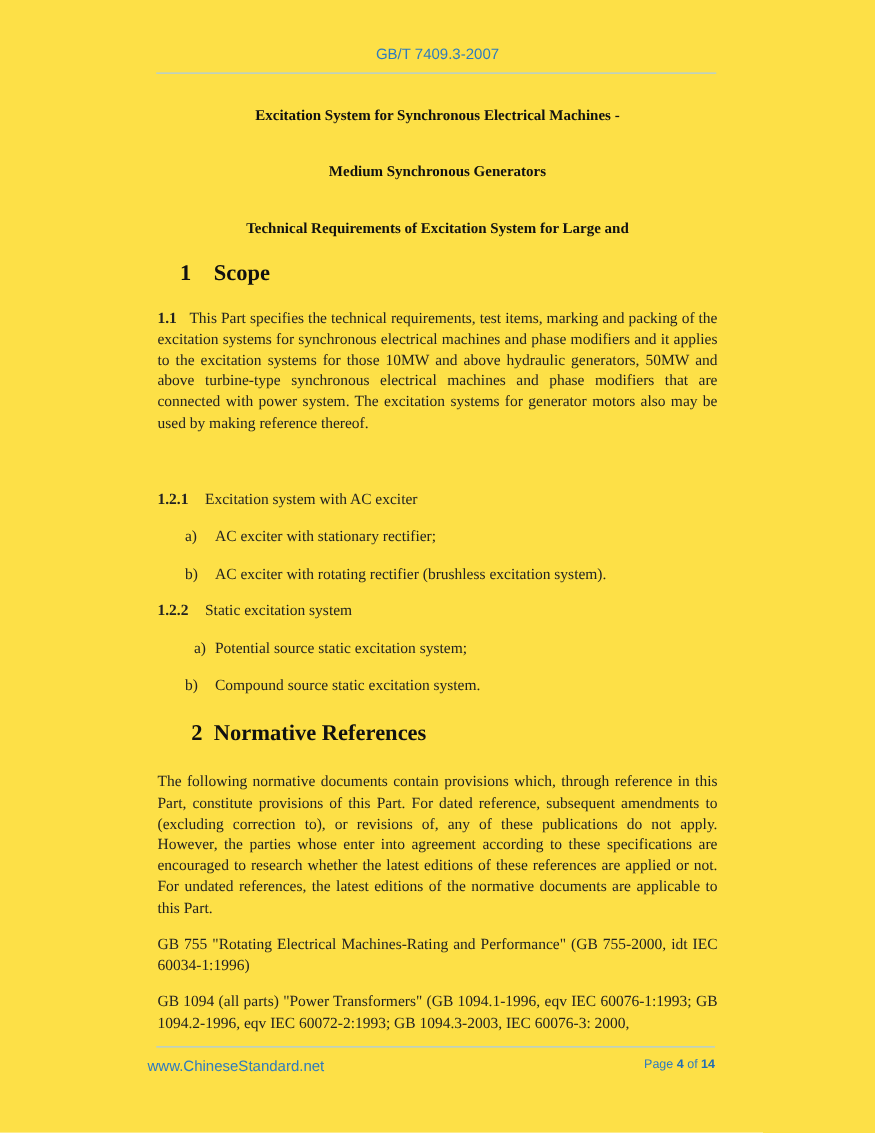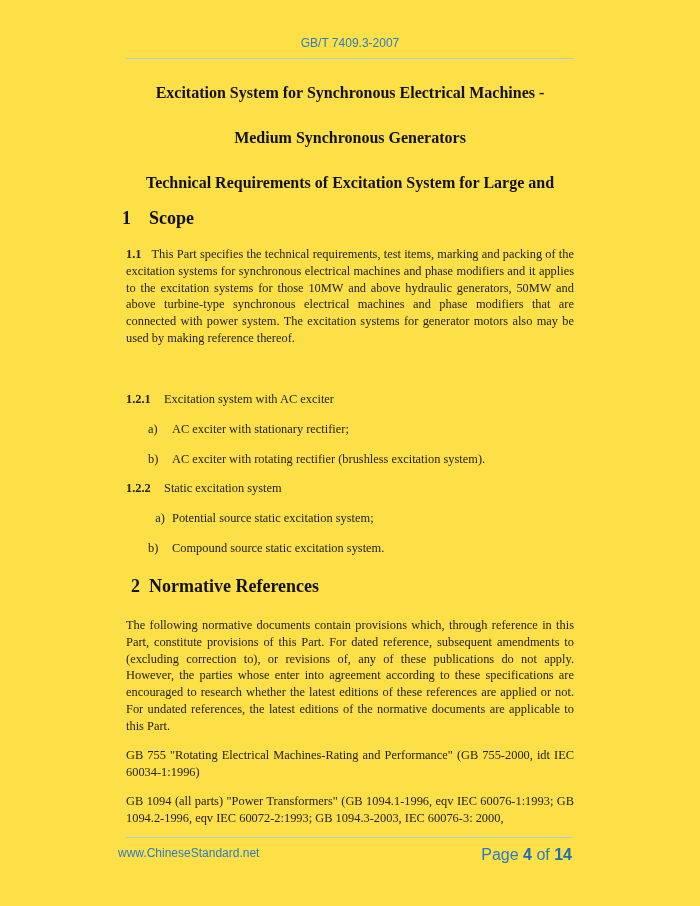--- a/index.html
+++ b/index.html
@@ -2,34 +2,34 @@
 <html><head>
 <meta charset="utf-8">
 <style>
   html, body { margin: 0; padding: 0; background: #ffffff; }
   body { width: 700px; height: 906px; position: relative; overflow: hidden; }
   .page { position: absolute; left: 0; top: 0; width: 700px; height: 906px; background: #fde047; }
   .hdr { position: absolute; left: 0; width: 700px; top: 36px; text-align: center;
     font-family: "Liberation Sans", sans-serif; font-size: 12px; color: #2e7bbf; }
   .hdr-rule { position: absolute; left: 125px; width: 448px; top: 58px; height: 1px; background: #a9cbe8; }
   .title { position: absolute; left: 110px; width: 480px; top: 70px; text-align: center;
-    font-family: "Liberation Serif", serif; font-weight: bold; font-size: 16px; color: #111; }
+    font-family: "Liberation Serif", serif; font-weight: bold; font-size: 12px; color: #111; }
   .title div { height: 45px; line-height: 45px; white-space: nowrap; }
-  .h1 { position: absolute; left: 122px; font-family: "Liberation Serif", serif; font-weight: bold; font-size: 18px; color: #111; white-space: nowrap; }
+  .h1 { position: absolute; left: 144px; font-family: "Liberation Serif", serif; font-weight: bold; font-size: 18px; color: #111; white-space: nowrap; }
   .h1 .num { display: inline-block; width: 27px; }
   .para { position: absolute; left: 126px; width: 448px; font-family: "Liberation Serif", serif;
     font-size: 12.4px; line-height: 16.8px; color: #222; text-align: justify; }
   .line { position: absolute; left: 126px; font-family: "Liberation Serif", serif; font-size: 12.4px; color: #222; white-space: nowrap; }
   .num11 { font-weight: bold; margin-right: 10px; }
   .sub-num { font-weight: bold; display: inline-block; width: 38px; }
   .item { position: absolute; left: 148px; font-family: "Liberation Serif", serif; font-size: 12.4px; color: #222; white-space: nowrap; }
   .item .lbl { display: inline-block; width: 24px; }
   .ftr-rule { position: absolute; left: 125px; width: 447px; top: 837px; height: 1px; background: #a9cbe8; }
   .ftr-link { position: absolute; left: 118px; top: 846px; font-family: "Liberation Sans", sans-serif; font-size: 12px; color: #2e7bbf; }
-  .ftr-page { position: absolute; right: 128px; top: 846px; font-family: "Liberation Sans", sans-serif; font-size: 16px; color: #2e7bbf; }
+  .ftr-page { position: absolute; right: 128px; top: 846px; font-family: "Liberation Sans", sans-serif; font-size: 10px; color: #2e7bbf; }
   .ftr-page b { color: #1f6db4; }
 </style>
 </head>
 <body>
 
 <div class="page">
   <div class="hdr">GB/T 7409.3-2007</div>
   <div class="hdr-rule"></div>
 
   <div class="title">

